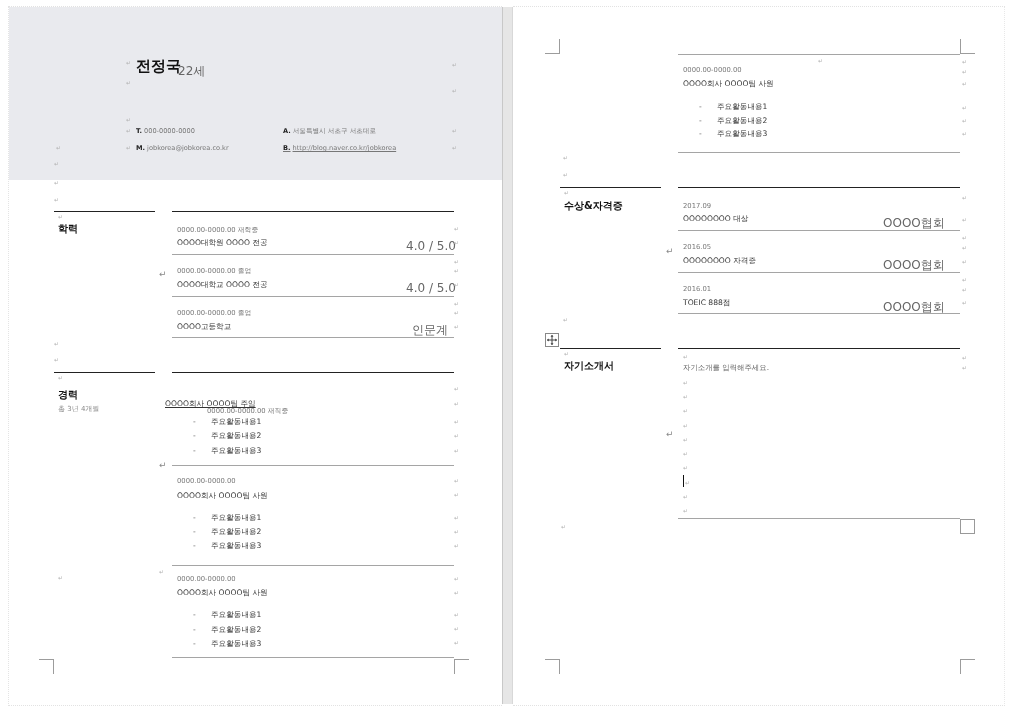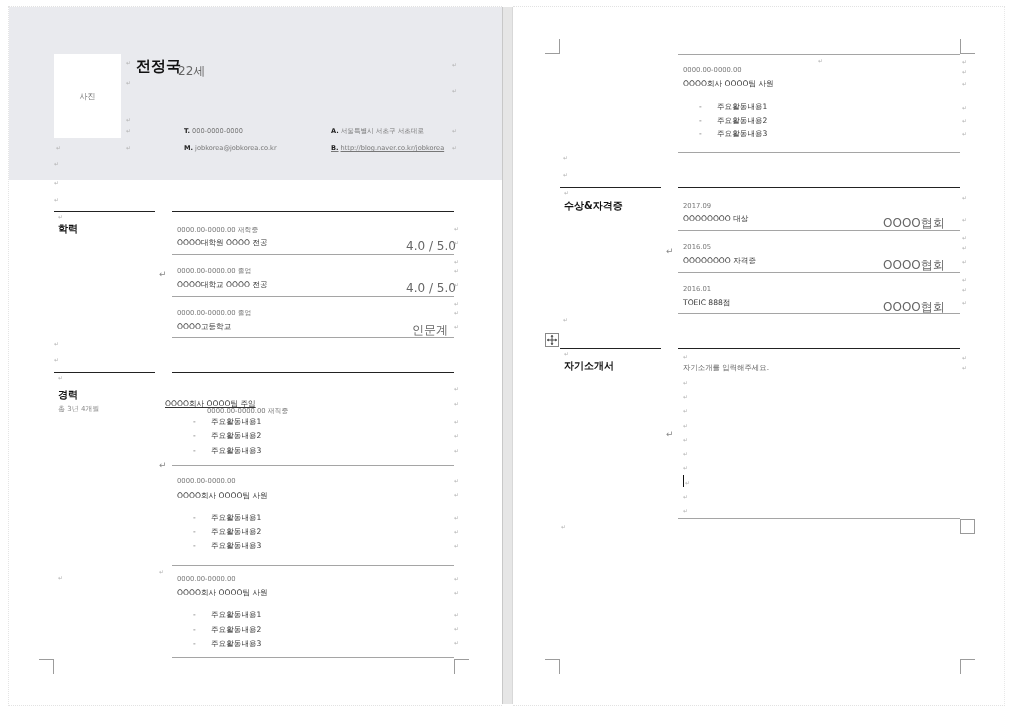--- a/index.html
+++ b/index.html
@@ -11,21 +11,21 @@
   .page-right { left: 513px; top: 7px; width: 492px; height: 697px; border-right: 1px dotted #e8e8e8; }
   .dots-top { position: absolute; top: 6px; height: 1px; border-top: 1px dotted #e2e2e2; }
   .dots-bottom { position: absolute; top: 705px; height: 1px; border-top: 1px dotted #e2e2e2; }
 
   .header-band { position: absolute; left: 9px; top: 7px; width: 493px; height: 173px; background: #e9eaee; }
   .photo { position: absolute; left: 54px; top: 54px; width: 67px; height: 84px; background: #ffffff; display: flex; align-items: center; justify-content: center; font-size: 8px; color: #777; }
   .name { position: absolute; left: 136px; top: 57px; font-size: 15px; font-weight: bold; color: #111; }
   .age { position: absolute; left: 178px; top: 63px; font-size: 12px; color: #666; }
   .intro { position: absolute; left: 136px; top: 83px; width: 314px; font-size: 7.6px; line-height: 14.5px; color: #555; }
   .intro .squiggle { text-decoration: underline wavy #d22; text-decoration-thickness: 1px; }
-  .contact { position: absolute; font-size: 6.6px; color: #777; white-space: nowrap; margin-left: 48px; }
+  .contact { position: absolute; font-size: 6.6px; color: #777; white-space: nowrap; }
   .contact b { color: #222; font-weight: bold; margin-right: 2px; }
 
   .pmark { position: absolute; font-size: 6px; color: #b3b3b3; line-height: 1; }
   .pmark-lg { position: absolute; font-size: 9px; color: #888; line-height: 1; }
 
   .rule-black { position: absolute; height: 1px; background: #222; }
   .rule-gray { position: absolute; height: 1px; background: #a5a5a5; }
   .crop { position: absolute; border-color: #9c9c9c; border-style: solid; border-width: 0; width: 15px; height: 15px; }
 
   .sec-title { position: absolute; font-size: 10px; font-weight: bold; color: #111; }
@@ -48,23 +48,20 @@
   <div class="dots-top" style="left:8px;width:494px;"></div>
   <div class="dots-top" style="left:513px;width:492px;"></div>
   <div class="dots-bottom" style="left:8px;width:494px;"></div>
   <div class="dots-bottom" style="left:513px;width:492px;"></div>
 
   <div class="page page-left"></div>
   <div class="header-band"></div>
   <div class="gutter"></div>
   <div class="page page-right"></div>
 
-  <div class="photo">
-      <span>사진</span>
-    </div>
   <div class="name">전정국</div>
   <div class="age">22세</div>
 
   <div class="contact" style="left:136px;top:127px;"><b>T.</b><span>000-0000-0000</span></div>
   <div class="contact" style="left:283px;top:127px;"><b>A.</b><span>서울특별시 서초구 서초대로</span></div>
   <div class="contact" style="left:136px;top:144px;"><b>M.</b><span>jobkorea@jobkorea.co.kr</span></div>
   <div class="contact" style="left:283px;top:144px;text-decoration:underline;"><b>B.</b><span>http://blog.naver.co.kr/jobkorea</span></div>
 
   <span class="pmark" style="left:126px;top:60px;">↵</span>
   <span class="pmark" style="left:126px;top:80px;">↵</span>

